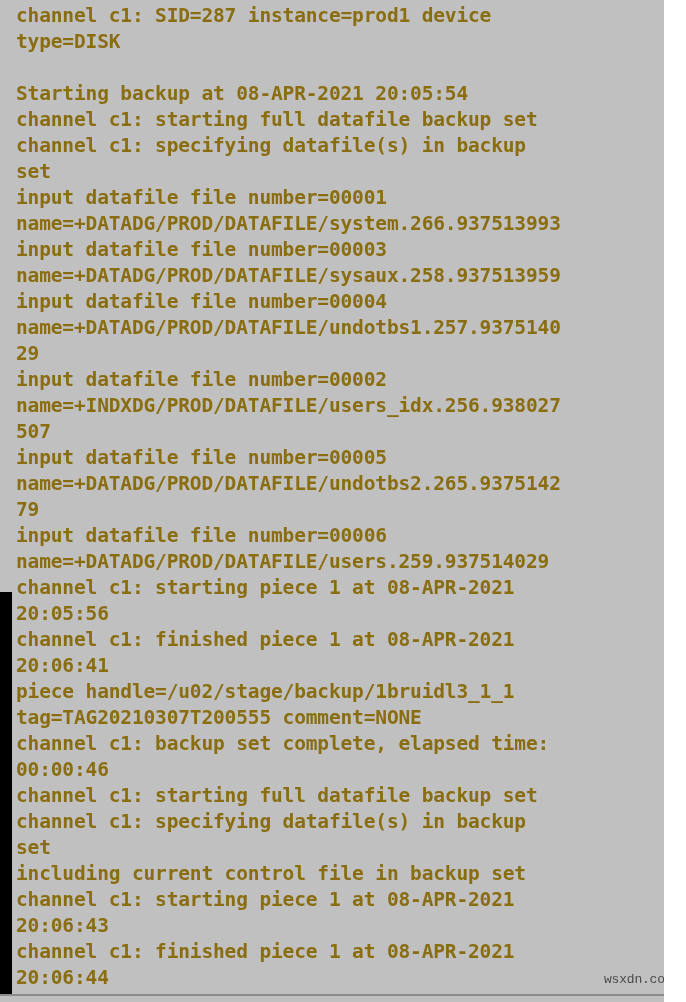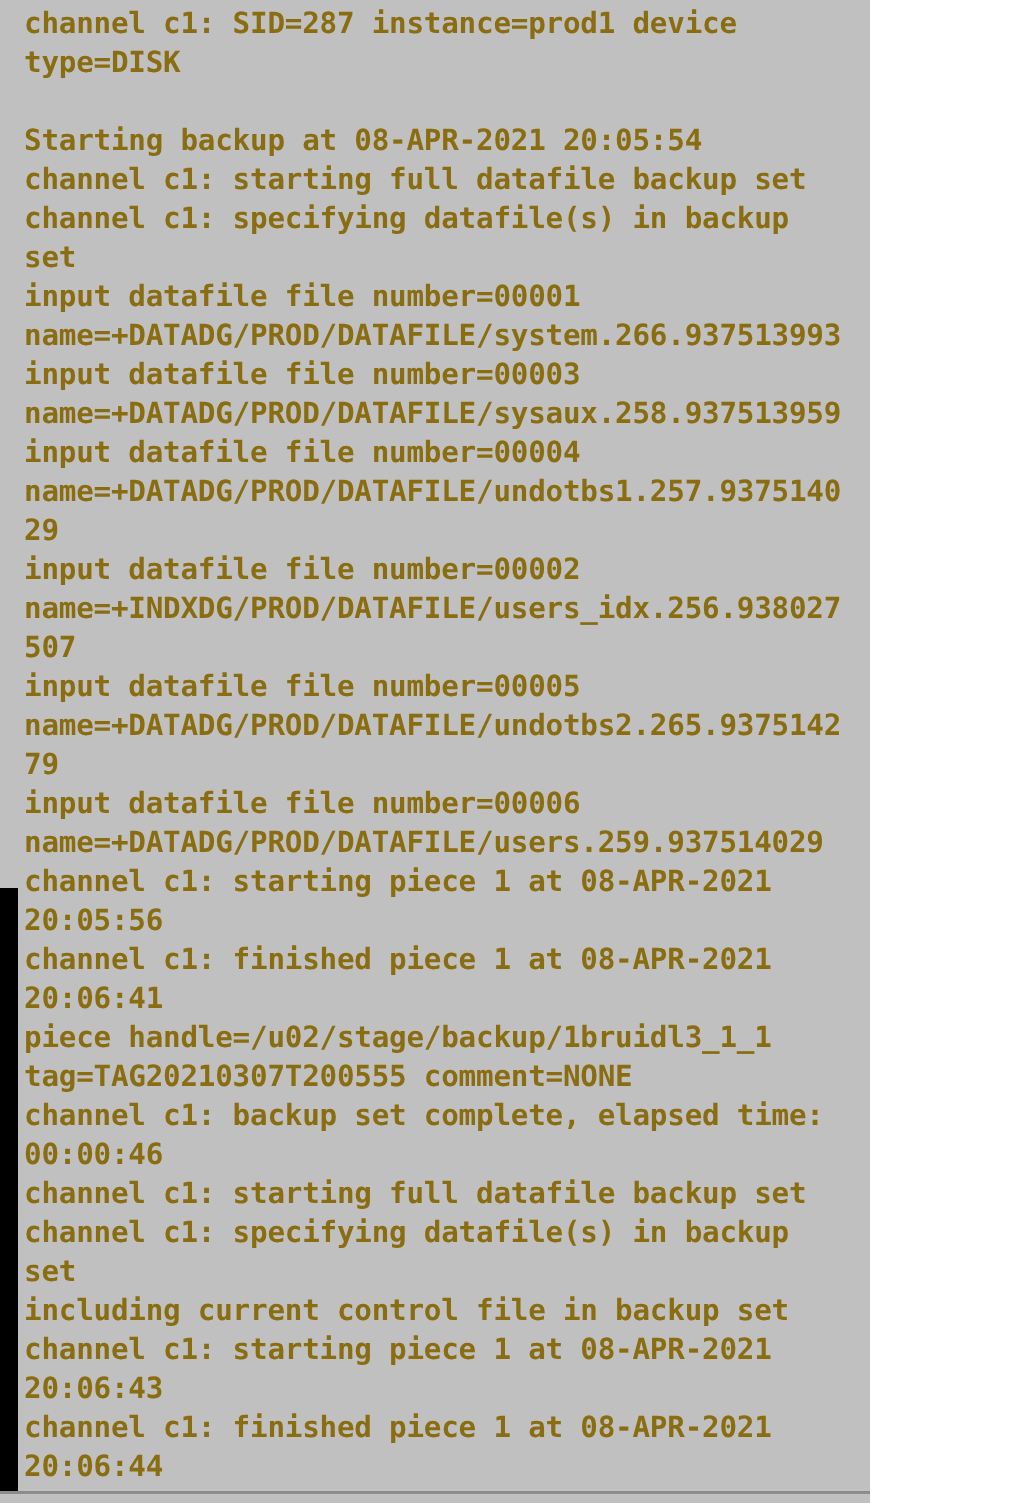--- a/index.html
+++ b/index.html
@@ -6,21 +6,21 @@
   html, body {
     margin: 0;
     padding: 0;
     background: #ffffff;
   }
   body {
     font-family: "DejaVu Sans Mono", "Liberation Mono", monospace;
   }
   #screen {
     position: relative;
-    width: 580px;
+    width: 664px;
     height: 1002px;
     overflow: hidden;
     background: #fde047;
   }
   
   #terminal-upper {
     position: absolute;
     left: 0;
     top: 0;
     width: 668px;

